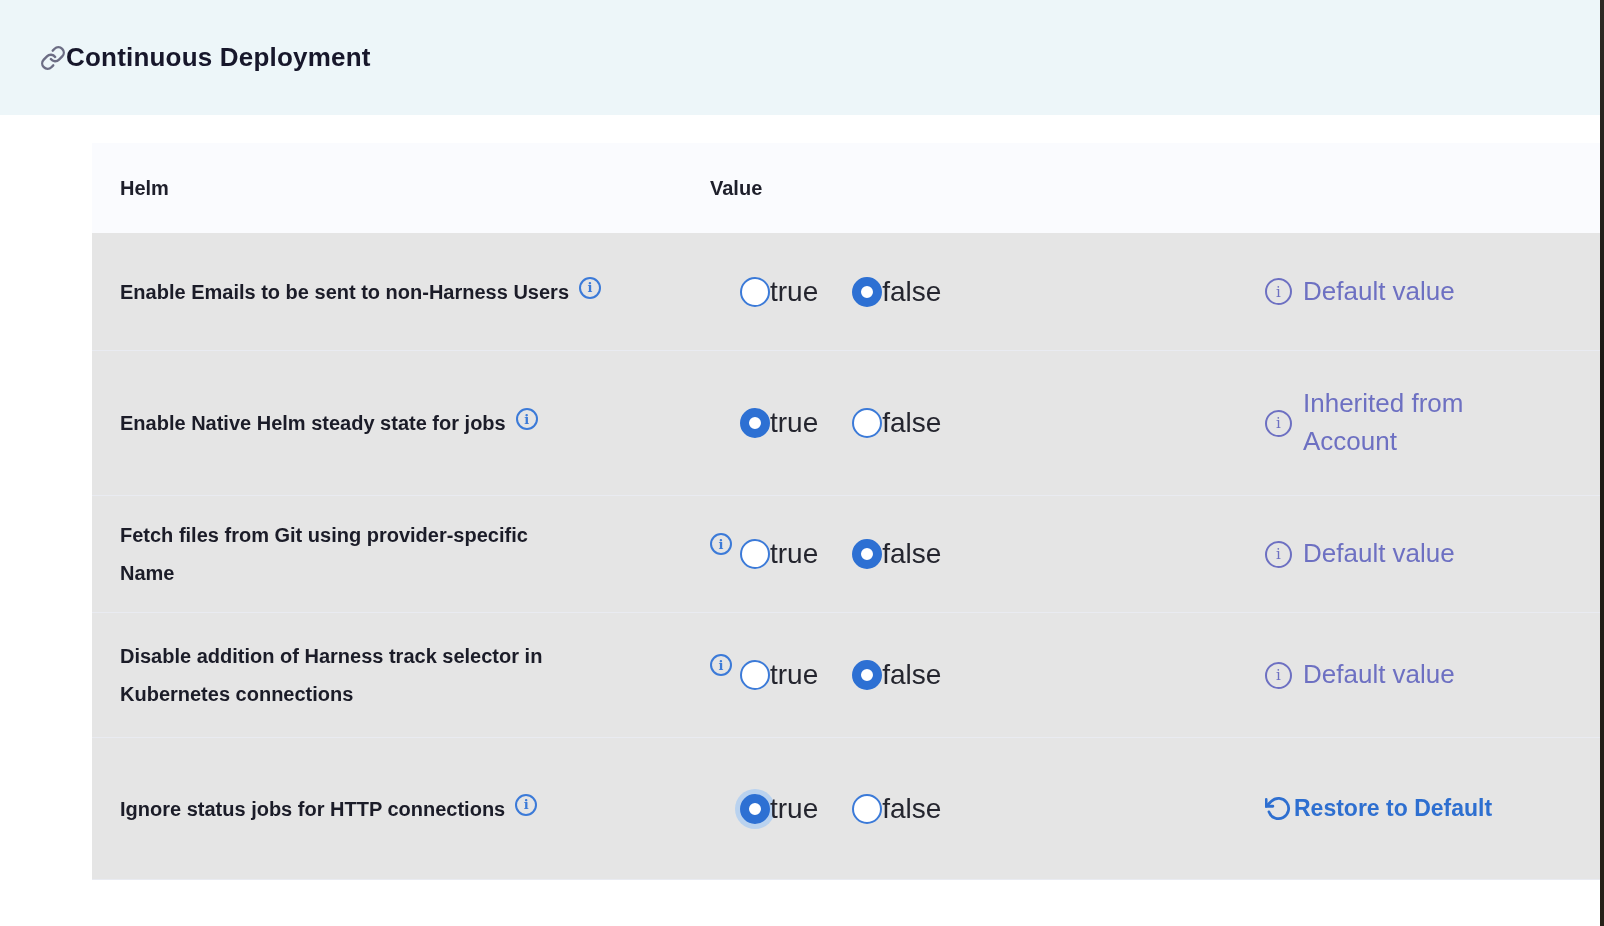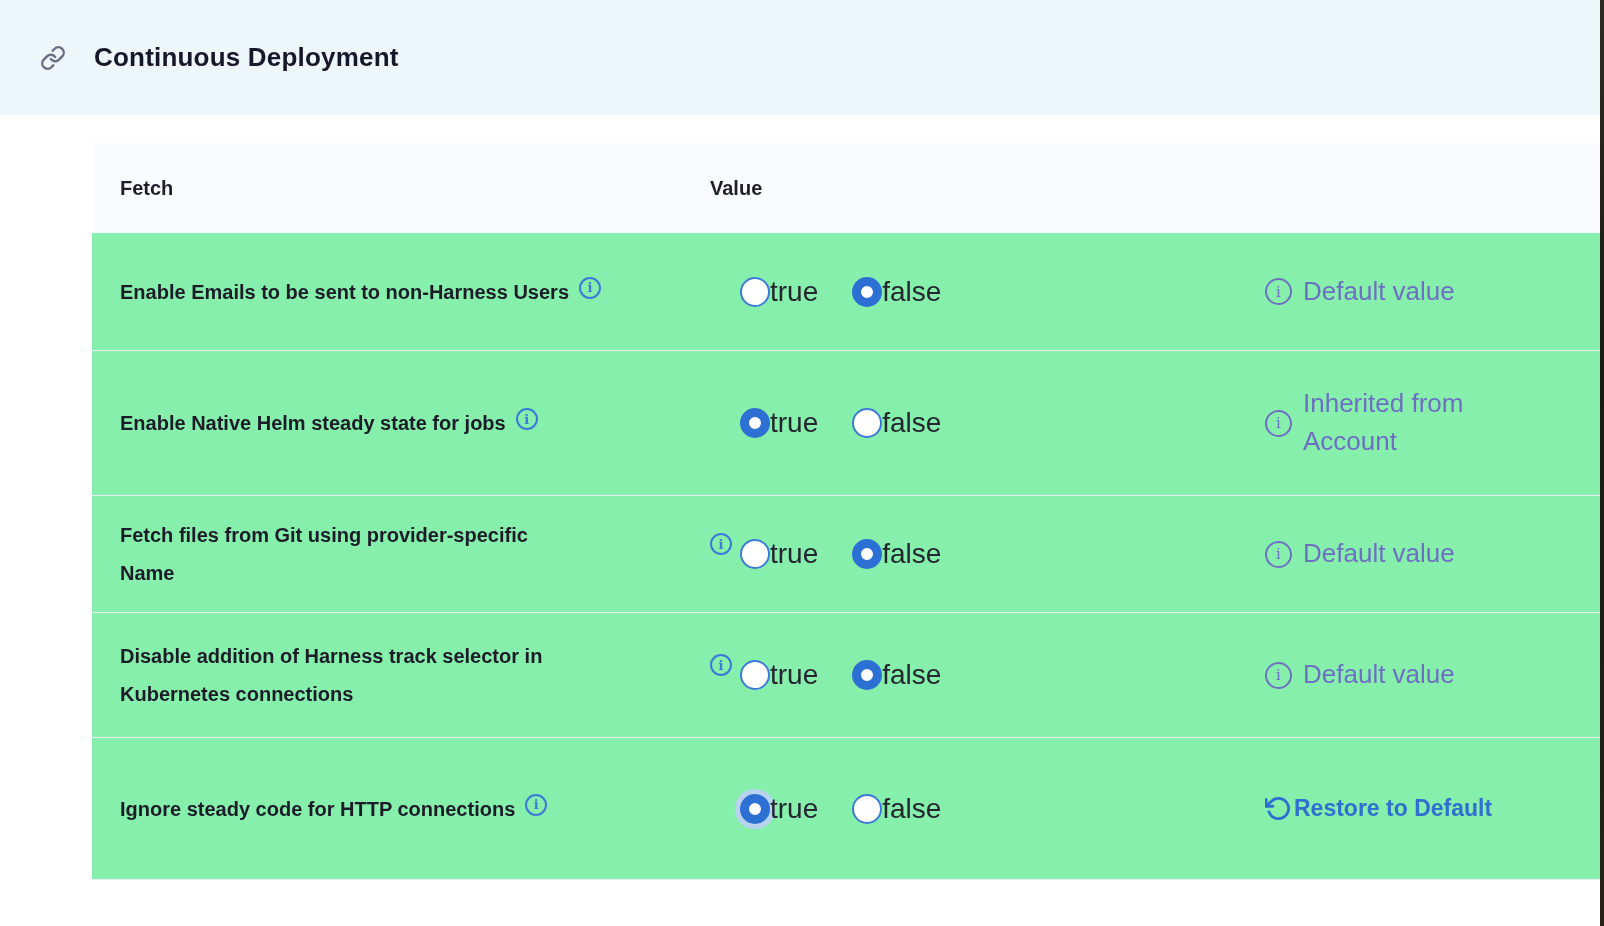--- a/index.html
+++ b/index.html
@@ -9,30 +9,30 @@
   .stage { position:relative; width:1604px; height:926px; background:#ffffff; }
 
   
   .edge-strip { position:absolute; right:0; top:0; bottom:0; width:4px;
                 background:linear-gradient(180deg,#2e2a24 0%,#1c1914 40%,#262118 100%); }
 
   
   .header-band { position:absolute; left:0; top:0; width:1600px; height:115px;
                  background:#edf6f9; display:flex; align-items:center; }
   .link-ic { margin-left:40px; width:26px; height:26px; display:flex; align-items:center; justify-content:center; }
-  .page-title { margin-left:28px; font-size:26px; font-weight:700; color:#17172b; letter-spacing:.2px; }
+  .page-title { font-size:26px; font-weight:700; color:#17172b; letter-spacing:.2px; }
 
   
   .table { position:absolute; left:92px; top:143px; width:1508px; }
 
   .thead { height:90px; background:#fafbfe; display:flex; align-items:center; }
   .th-name { width:618px; padding-left:28px; font-size:20px; font-weight:700; color:#1e1f2b; }
   .th-value { font-size:20px; font-weight:700; color:#1e1f2b; }
 
-  .row { display:flex; align-items:center; background:#86efac; border-bottom:1px solid #e9ebf1; }
+  .row { display:flex; align-items:center; background:#e5e5e5; border-bottom:1px solid #e9ebf1; }
 
   .name-cell { width:618px; padding-left:28px; display:flex; align-items:center; }
   .name { font-size:20px; font-weight:600; color:#1b1c28; line-height:1.9; white-space:pre-line; }
 
   .i-icon { display:inline-flex; align-items:center; justify-content:center;
             width:22px; height:22px; min-width:22px; border-radius:50%;
             border:2px solid #3b7ad8; color:#3b7ad8;
             font-family:"DejaVu Serif",serif; font-size:13px; font-weight:700;
             background:transparent; cursor:pointer; }
   .after-name { margin-left:10px; transform:translateY(-4px); }
@@ -71,21 +71,21 @@
         <path d="M10 13a5 5 0 0 0 7.54.54l3-3a5 5 0 0 0-7.07-7.07l-1.72 1.71"></path>
         <path d="M14 11a5 5 0 0 0-7.54-.54l-3 3a5 5 0 0 0 7.07 7.07l1.71-1.71"></path>
       </svg>
     </span>
     <span class="page-title">Continuous Deployment</span>
   </div>
 
   <div class="table">
 
     <div class="thead">
-      <div class="th-name">Fetch</div>
+      <div class="th-name">Helm</div>
       <div class="th-value">Value</div>
     </div>
 
     <div class="row" style="min-height:118px">
       <div class="name-cell">
         <span class="name">Enable Emails to be sent to non-Harness Users</span>
         <span class="i-icon after-name">i</span>
       </div>
       <div class="value-cell">
         <span class="icon-slot"></span>
@@ -173,21 +173,21 @@
         </label>
       </div>
       <div class="status-cell">
         <span class="status-icon">i</span>
         <span class="status-text">Default value</span>
       </div>
     </div>
 
     <div class="row" style="min-height:142px">
       <div class="name-cell">
-        <span class="name">Ignore steady code for HTTP connections</span>
+        <span class="name">Ignore status jobs for HTTP connections</span>
         <span class="i-icon after-name">i</span>
       </div>
       <div class="value-cell">
         <span class="icon-slot"></span>
         <label class="radio-opt">
           <span class="radio selected focused"></span>
           <span class="radio-label">true</span>
         </label>
         <span class="opt-gap"></span>
         <label class="radio-opt">

